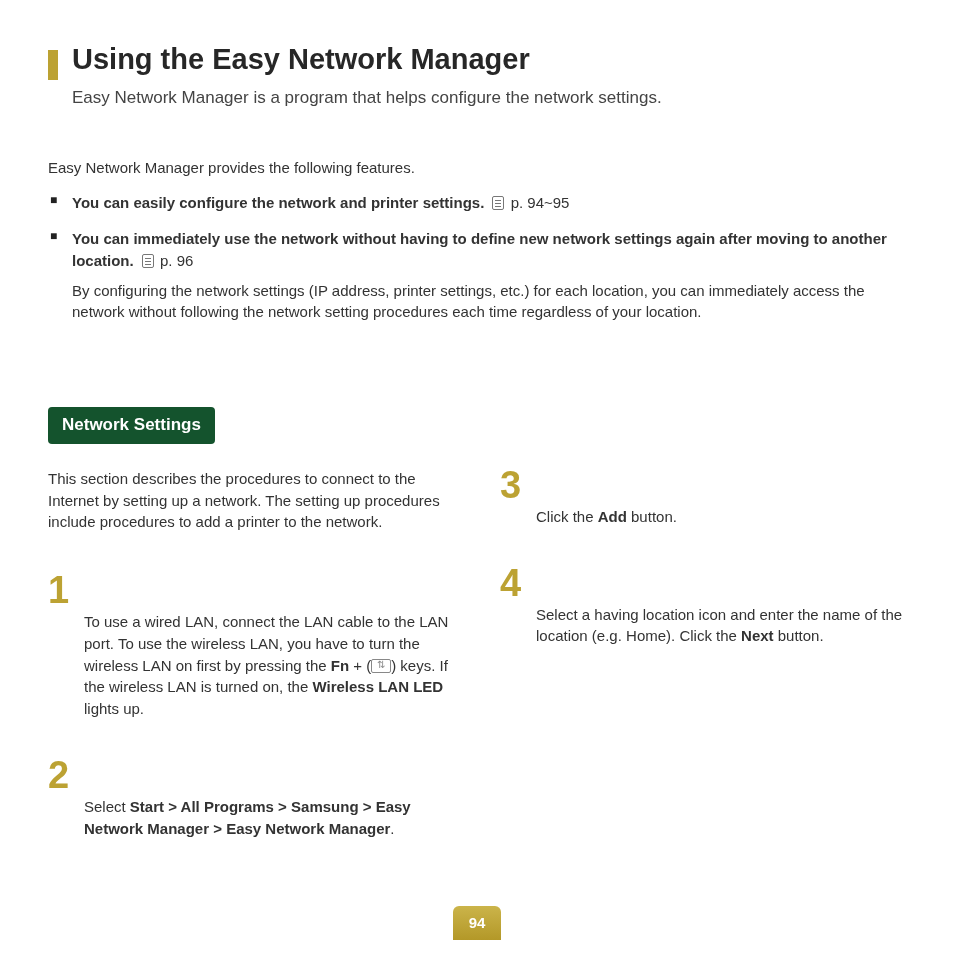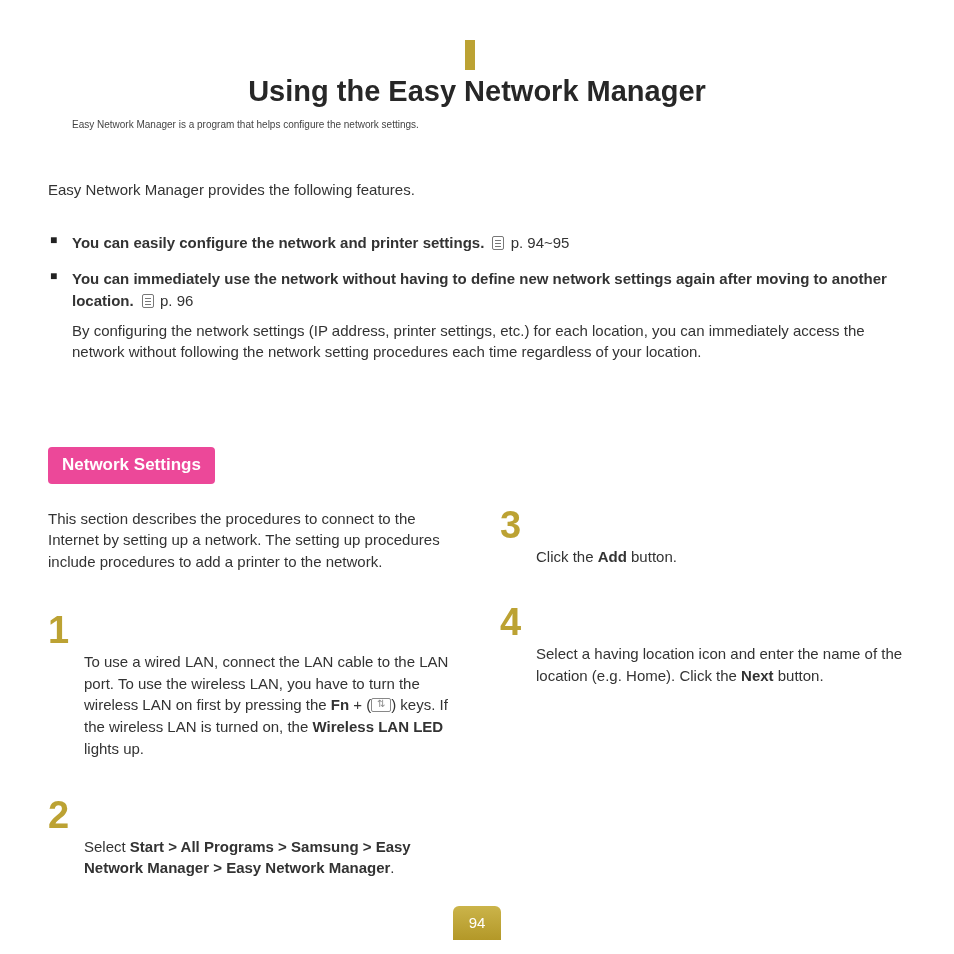--- a/index.html
+++ b/index.html
@@ -1,39 +1,39 @@
 <!DOCTYPE html>
 <html><head>
 <meta charset="utf-8">
 <style>
   * { box-sizing: border-box; margin: 0; padding: 0; }
   body { font-family: Arial, Helvetica, sans-serif; background: #fff; color: #333; width: 954px; height: 954px; position: relative; padding: 38px 48px 0 48px; font-size: 15px; line-height: 1.45; }
-  .title-row { display: flex; align-items: center; margin-bottom: 6px; flex-direction: column; }
+  .title-row { display: flex; align-items: flex-end; margin-bottom: 6px; }
   .accent-bar { width: 10px; height: 30px; background: #bca233; margin-right: 14px; margin-top: 2px; }
   h1 { font-size: 29px; font-weight: 700; color: #272727; }
-  .subtitle { margin-left: 24px; color: #444; font-size: 10px; margin-bottom: 46px; }
-  .intro-line { margin-bottom: 32px; }
+  .subtitle { margin-left: 24px; color: #444; font-size: 17px; margin-bottom: 46px; }
+  .intro-line { margin-bottom: 14px; }
   ul.features { list-style: none; padding: 0; }
   ul.features > li { position: relative; padding-left: 24px; margin-bottom: 14px; }
   ul.features > li::before { content: "■"; position: absolute; left: 2px; top: 0; font-size: 12px; color: #222; }
   .bold { font-weight: 700; text-align: center; }
   .page-ref-icon { display: inline-block; width: 12px; height: 14px; border: 1px solid #777; border-radius: 2px; position: relative; top: 2px; margin: 0 2px 0 4px; }
   .page-ref-icon::after { content: ""; position: absolute; left: 2px; right: 2px; top: 3px; height: 1px; background: #777; box-shadow: 0 3px 0 #777, 0 6px 0 #777; }
   .feature-note { font-weight: 400; display: block; margin-top: 8px; }
-  .section-badge { display: inline-block; background: #ec4899; color: #fff; font-weight: 700; font-size: 17px; padding: 6px 14px; border-radius: 4px; margin-top: 70px; margin-bottom: 24px; }
+  .section-badge { display: inline-block; background: #14532d; color: #fff; font-weight: 700; font-size: 17px; padding: 6px 14px; border-radius: 4px; margin-top: 70px; margin-bottom: 24px; }
   .columns { display: flex; gap: 46px; }
   .col { flex: 1; }
   .col-intro { margin-bottom: 40px; }
   .step { display: flex; margin-bottom: 38px; }
   .step-num { font-size: 38px; font-weight: 700; color: #bca233; line-height: 0.9; margin-right: 10px; min-width: 26px; }
   .step-body { flex: 1; padding-top: 2px; margin-top: 36px; }
   .key-icon { display: inline-block; width: 20px; height: 14px; border: 1px solid #888; border-radius: 2px; position: relative; top: 2px; }
   .key-icon::after { content: "⇅"; position: absolute; left: 0; right: 0; top: -2px; font-size: 10px; text-align: center; color: #888; }
   .page-footer { position: absolute; bottom: 14px; left: 0; right: 0; display: flex; justify-content: center; }
-  .page-num { background: linear-gradient(180deg, #cbb44a 0%, #b39828 100%); color: #fff; font-weight: 400; padding: 6px 16px; border-radius: 6px 6px 0 0; font-size: 15px; text-align: center; }
+  .page-num { background: linear-gradient(180deg, #cbb44a 0%, #b39828 100%); color: #fff; font-weight: 700; padding: 6px 16px; border-radius: 6px 6px 0 0; font-size: 15px; text-align: center; }
 </style>
 </head>
 <body>
 
 
 
 <div class="title-row">
   <div class="accent-bar"></div>
   <h1>Using the Easy Network Manager</h1>
 </div>

